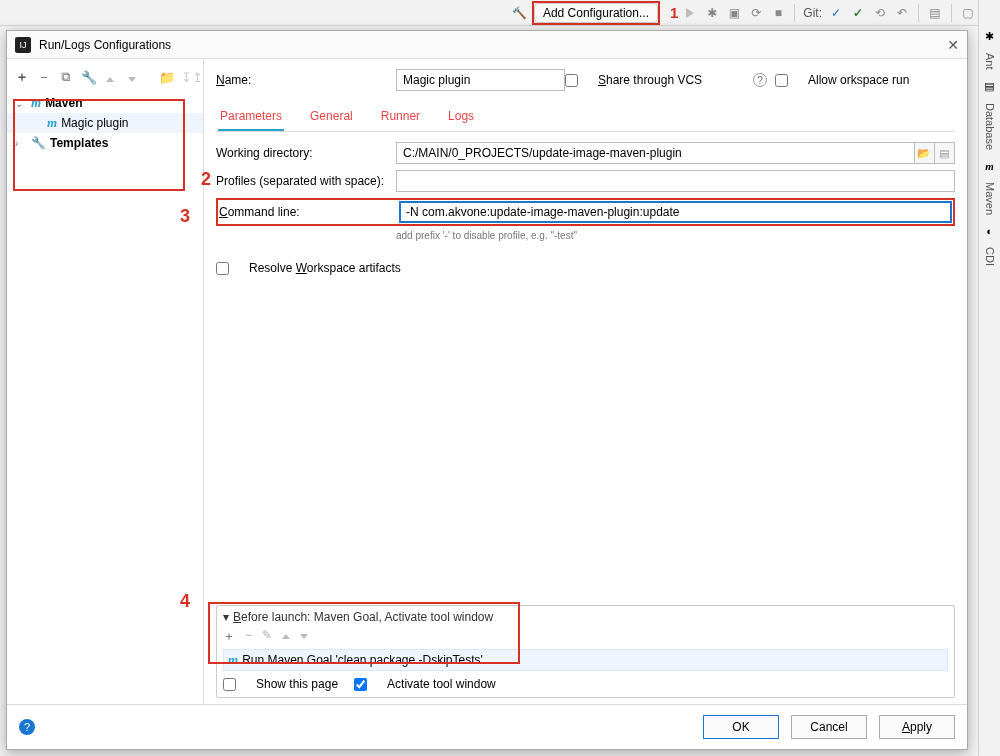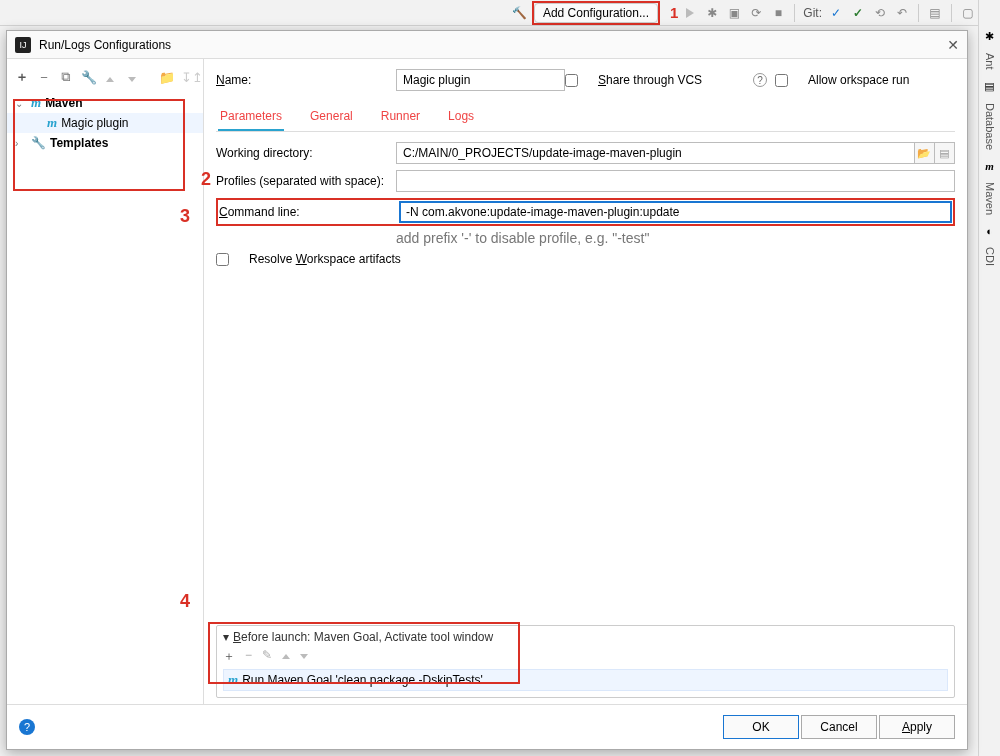--- a/index.html
+++ b/index.html
@@ -90,42 +90,42 @@
   .help-circ{width:14px;height:14px;border:1px solid #999;border-radius:50%;display:inline-flex;align-items:center;justify-content:center;font-size:10px;color:#666;}
 
   .tabs{display:flex; border-bottom:1px solid #ddd; margin:4px 0 10px; gap:24px; padding-left:2px;}
   .tab{padding:6px 2px; font-size:12px; color:#ef4444; cursor:pointer; border-bottom:2px solid transparent;}
   .tab.active{border-bottom:2px solid #2aa3cf;}
 
   .field-row{display:flex; align-items:center; margin-bottom:6px;}
   .field-row label{width:180px;}
   .wd-wrap{flex:1;display:flex;}
   .wd-ic{width:20px;height:22px;border:1px solid #bcbcbc;border-left:none;display:flex;align-items:center;justify-content:center;color:#999;font-size:11px;background:#f6f6f6;}
-  .hint{font-size:14px;color:#777; margin-left:180px; margin-top:-2px; margin-bottom:6px;}
+  .hint{font-size:10px;color:#777; margin-left:180px; margin-top:-2px; margin-bottom:20px;}
 
   .red-box-3{border:2px solid #d93025;}
   .callout-3{position:absolute; left:278px; top:147px; color:#d93025;font-size:18px;font-weight:bold;}
 
   .before-launch{
     border:1px solid #ccc; border-radius:2px; padding:4px 6px 6px; margin-top:auto;
     position:relative;
   }
   .bl-header{display:flex;align-items:center;gap:4px;color:#333;}
   .bl-tools{display:flex;gap:10px;color:#aaa;margin:4px 0;}
   .bl-tools .plus{color:#555;}
   .bl-item{display:flex;align-items:center;gap:4px;background:#eef5ff;border:1px solid #dbe8fb;padding:2px 4px;font-size:12px;}
   .bl-checks{display:flex;gap:16px;margin-top:6px;}
   .red-box-4{position:absolute; left:-9px; top:-4px; width:312px; height:62px; border:2px solid #d93025; pointer-events:none;}
   .callout-4{position:absolute; left:278px; top:570px; color:#d93025; font-size:18px; font-weight:bold;}
 
   .button-bar{
     border-top:1px solid #ddd; padding:10px 12px; display:flex; justify-content:space-between; align-items:center;
   }
   .help-q{width:16px;height:16px;border-radius:50%;background:#1976d2;color:#fff;font-size:11px;display:flex;align-items:center;justify-content:center;}
-  .btns{display:flex;gap:2px;}
+  .btns{display:flex;gap:12px;}
   .btn{min-width:76px;height:24px;border:1px solid #aaa;background:#fafafa;font-size:12px;cursor:pointer;}
   .btn.primary{border:1px solid #1976d2;}
   .und{text-decoration:underline;}
 </style>
 </head>
 <body>
 
 <div class="ide-toolbar">
   <span class="tb-icon" style="color:#2e7d32;">🔨</span>
   <div class="addconf">
@@ -268,20 +268,30 @@
           <span class="plus">＋</span>
           <span>−</span>
           <span>✎</span>
           <span><span class="tri-sm tri-up"></span></span>
           <span><span class="tri-sm tri-dn"></span></span>
         </div>
         <div class="bl-item">
           <span class="node-icon">m</span>
           <span>Run Maven Goal 'clean package -DskipTests'</span>
         </div>
+        <div class="bl-checks">
+          <label class="chk">
+            <input type="checkbox" style="">
+            <span>Show this page</span>
+          </label>
+          <label class="chk">
+            <input type="checkbox" checked="" style="">
+            <span>Activate tool window</span>
+          </label>
+        </div>
       </div>
     </div>
   </div>
 
   <div class="button-bar">
     <span class="help-q">?</span>
     <div class="btns">
       <button class="btn primary">OK</button>
       <button class="btn">Cancel</button>
       <button class="btn"><span class="und">A</span>pply</button>

